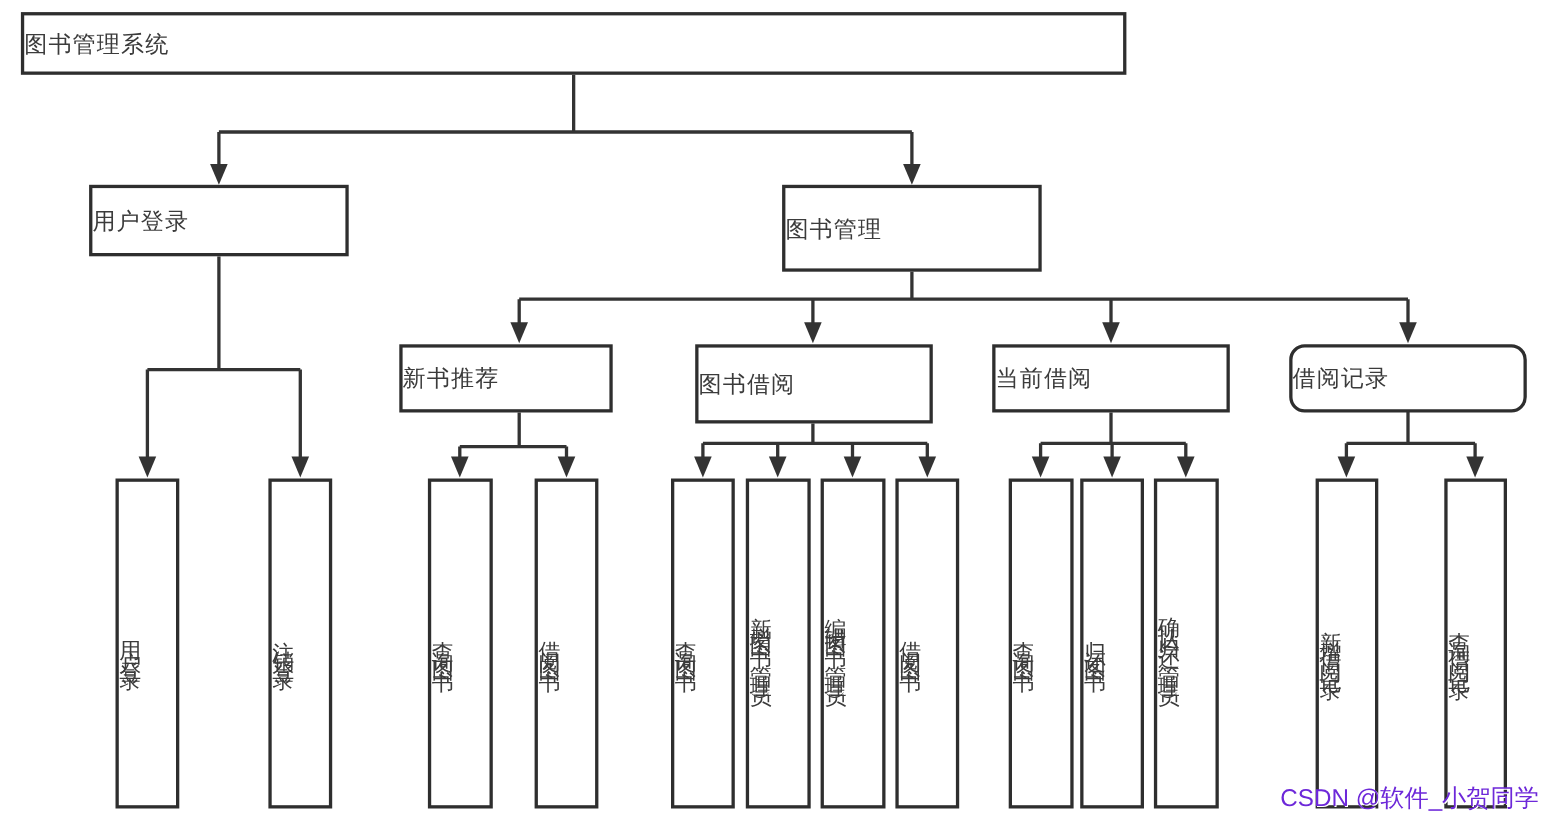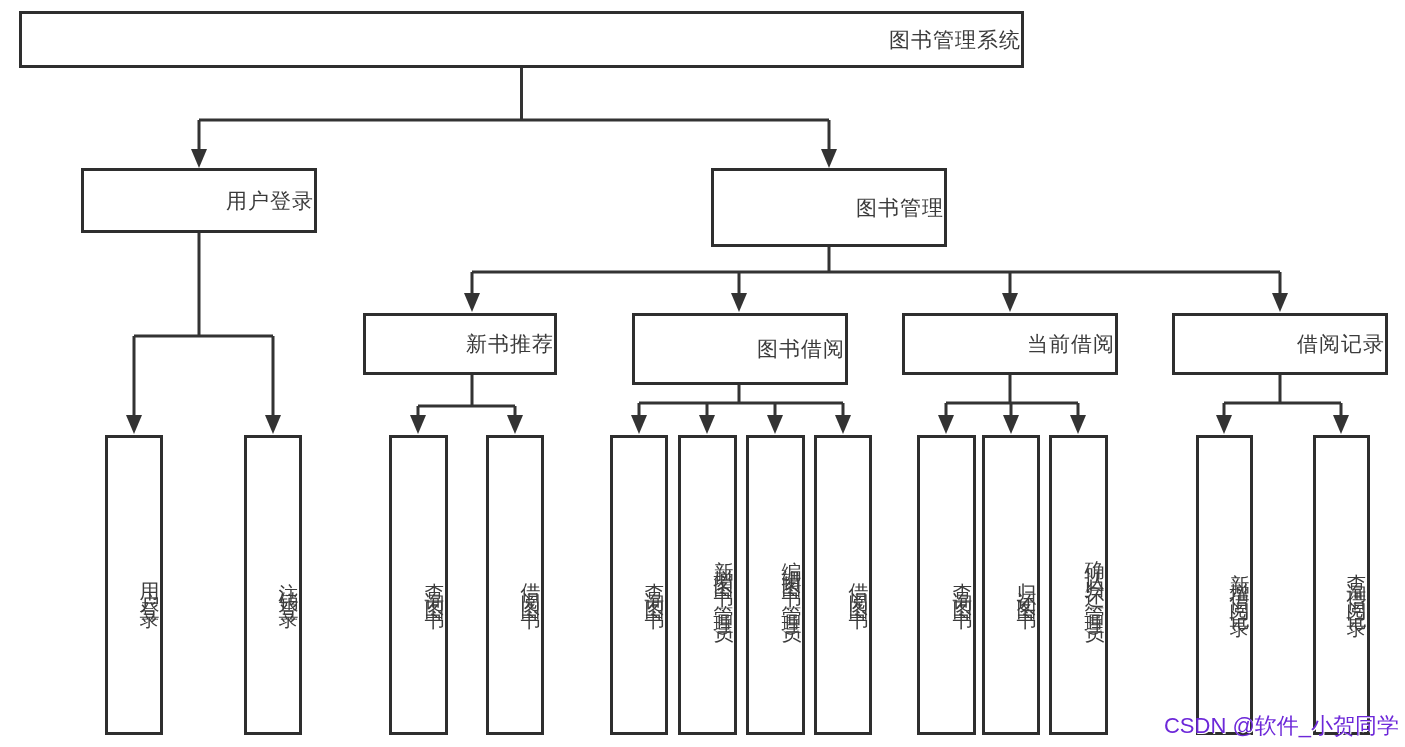--- a/index.html
+++ b/index.html
@@ -21,21 +21,21 @@
     top: 0;
     z-index: 0;
   }
   .box {
     position: absolute;
     box-sizing: border-box;
     border: 3px solid #2e2e2e;
     background: #ffffff;
     display: flex;
     align-items: center;
-    justify-content: flex-end;
+    justify-content: flex-start;
     z-index: 1;
     color: #3b3b3b;
   }
   .hlabel {
     font-size: 21px;
     letter-spacing: 1px;
     white-space: nowrap;
   }
   .vbox .vlabel {
     writing-mode: vertical-rl;
@@ -113,21 +113,21 @@
 
   <div class="box" style="left:363px; top:313px; width:194px; height:62px;">
     <span class="hlabel">新书推荐</span>
   </div>
   <div class="box" style="left:632px; top:313px; width:216px; height:72px;">
     <span class="hlabel">图书借阅</span>
   </div>
   <div class="box" style="left:902px; top:313px; width:216px; height:62px;">
     <span class="hlabel">当前借阅</span>
   </div>
-  <div class="box" style="left:1172px; top:313px; width:216px; height:62px;">
+  <div class="box" style="left:1172px; top:313px; width:216px; height:62px;border-radius:14px;">
     <span class="hlabel">借阅记录</span>
   </div>
 
   <div class="box vbox" style="left:105px; top:435px; width:58px; height:300px;">
     <span class="vlabel">用户登录</span>
   </div>
   <div class="box vbox" style="left:244px; top:435px; width:58px; height:300px;">
     <span class="vlabel">注销登录</span>
   </div>
 

